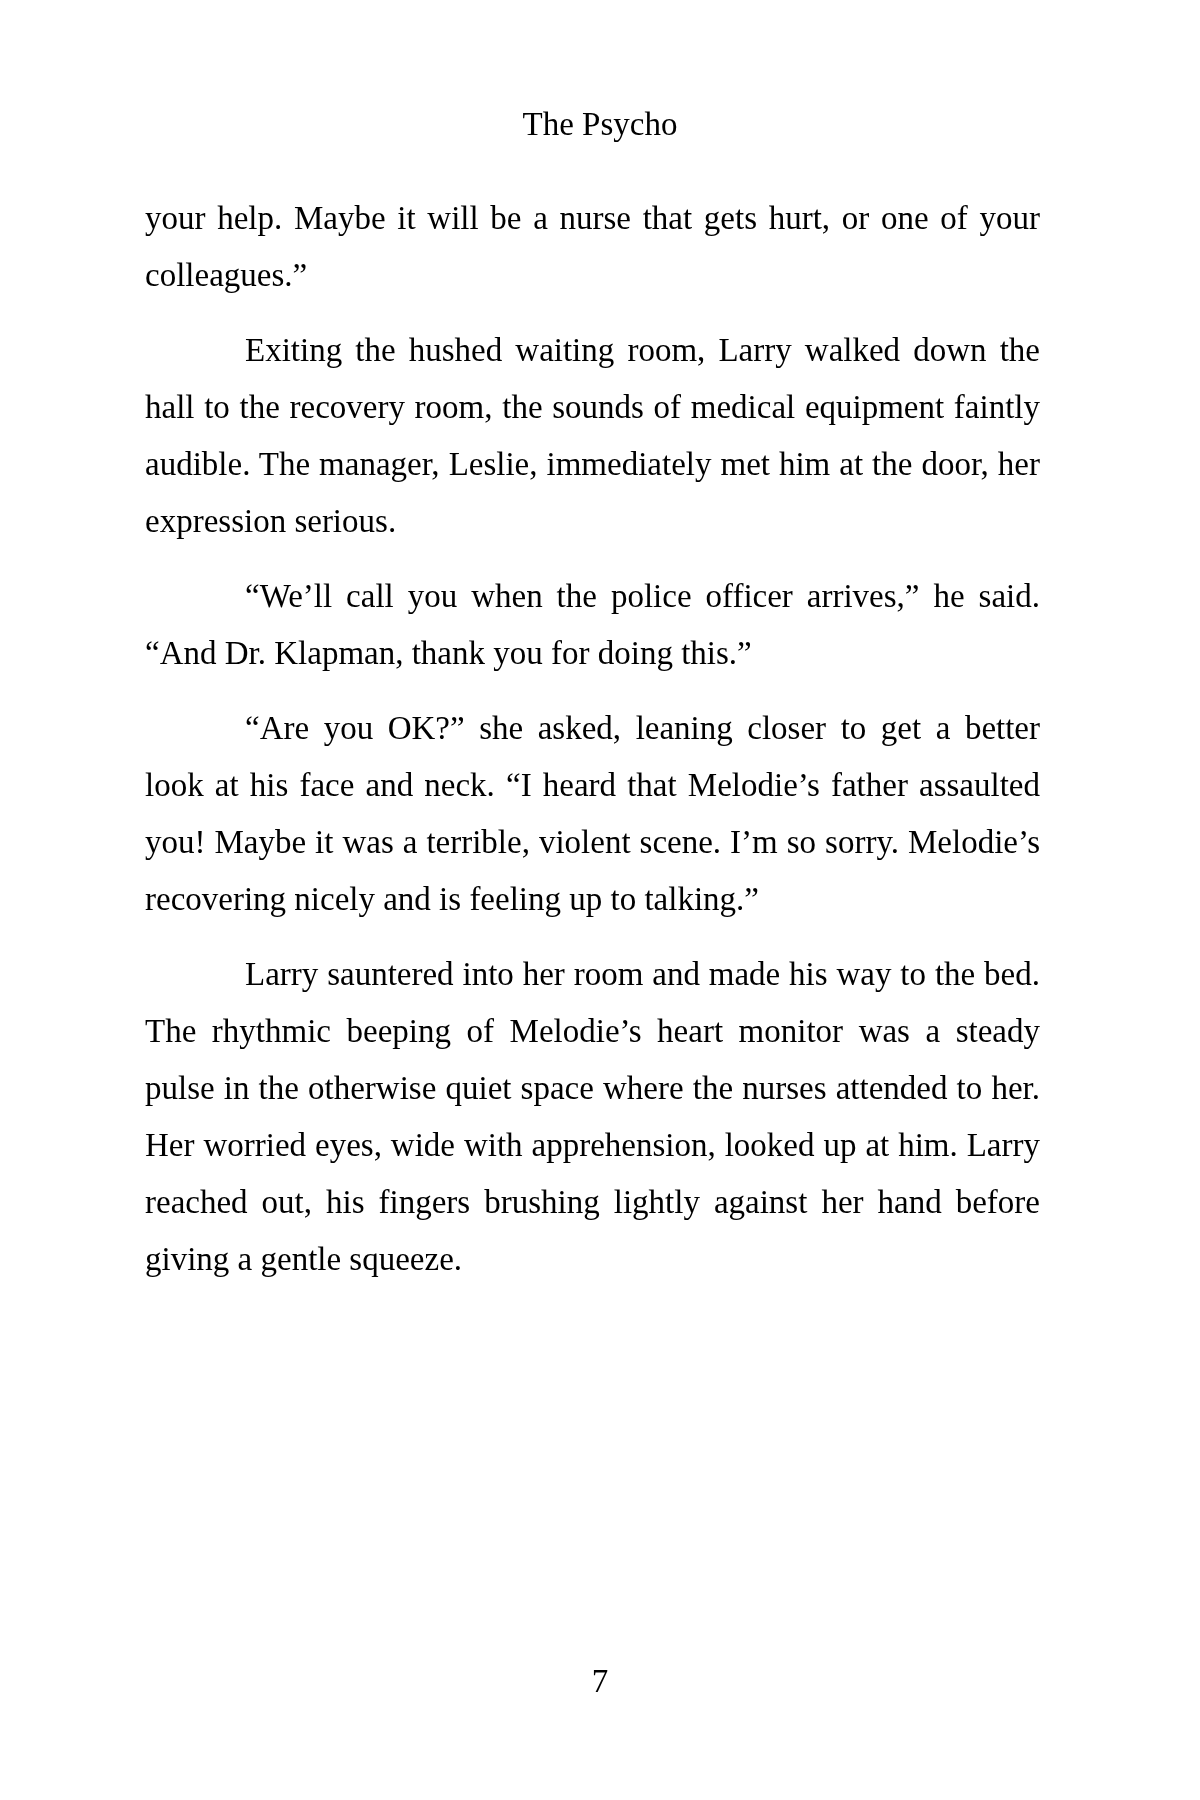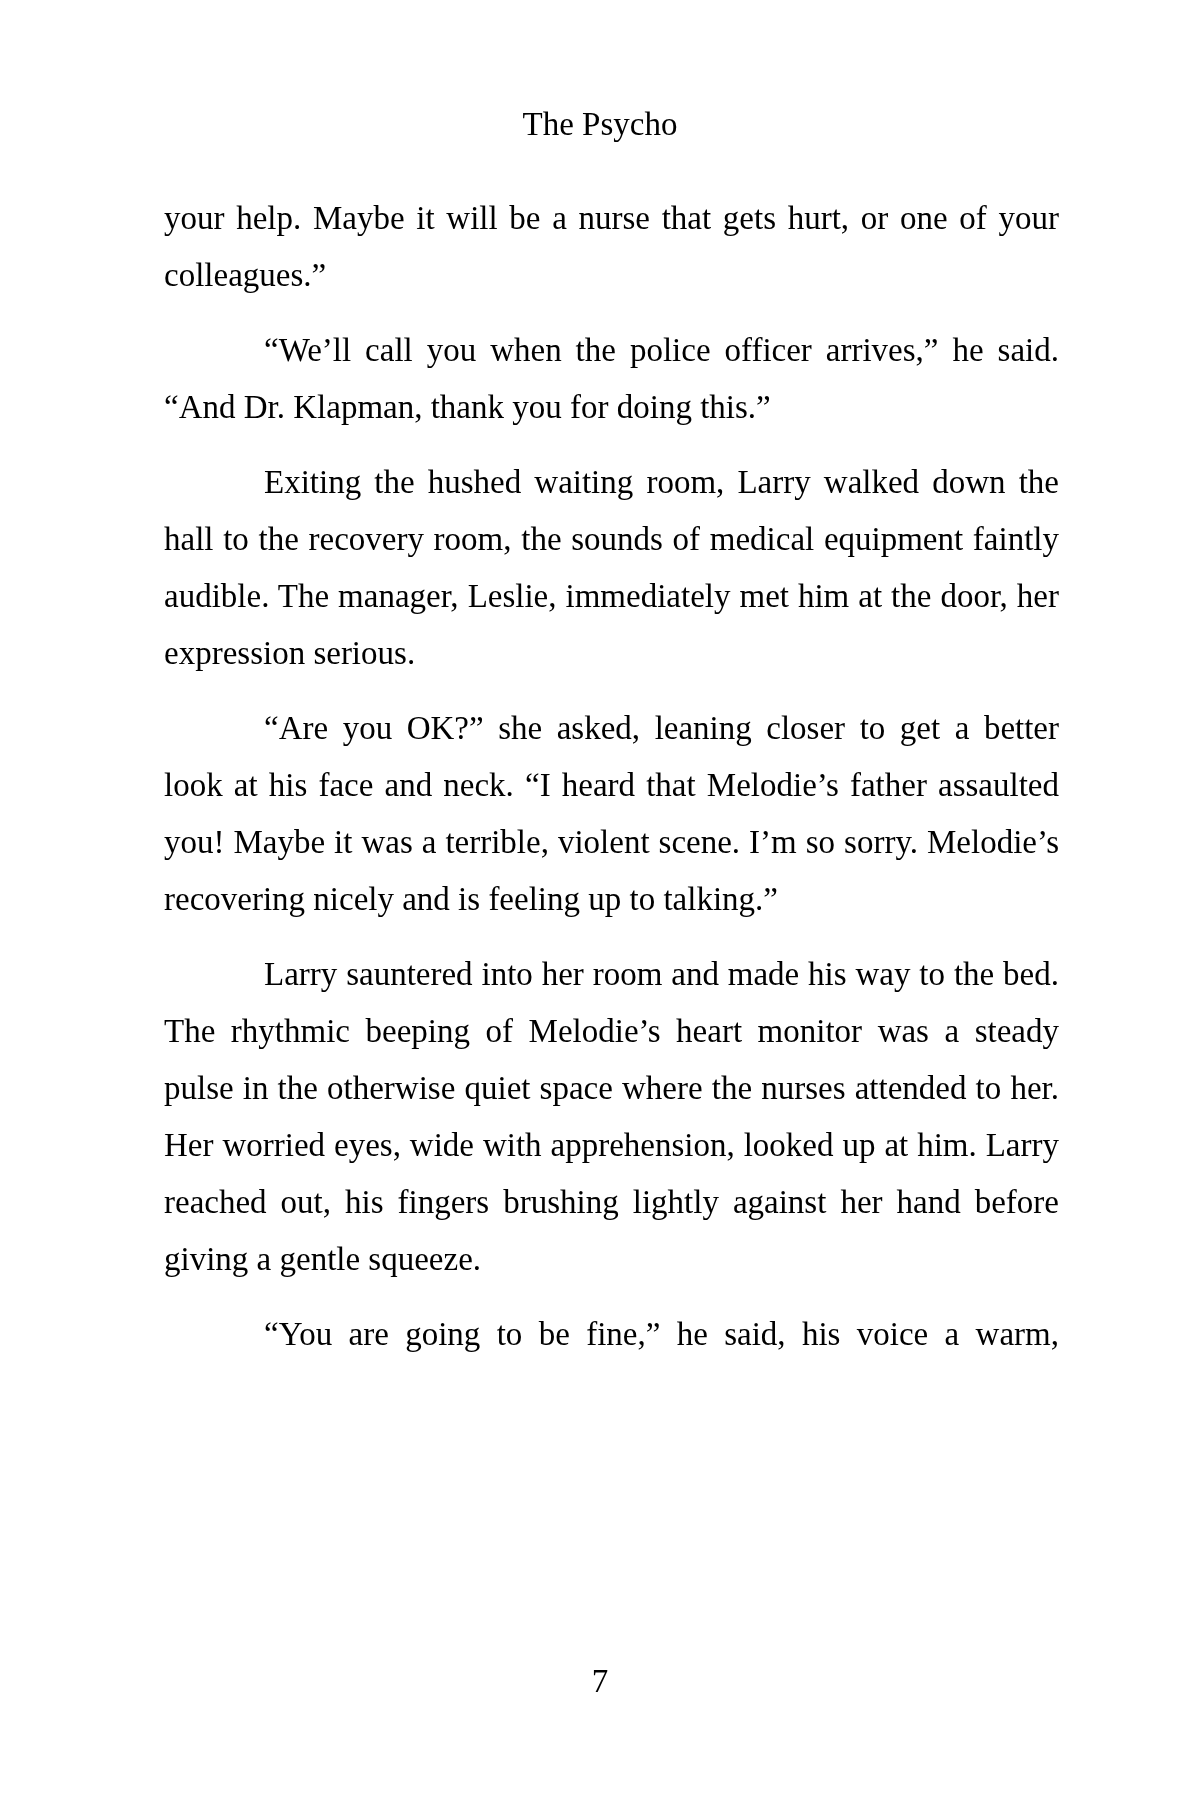--- a/index.html
+++ b/index.html
@@ -28,21 +28,21 @@
       top: 96px;
       left: 0;
       width: 1200px;
       text-align: center;
       font-size: 33px;
       line-height: 57px;
     }
     .body-text {
       position: absolute;
       top: 190px;
-      left: 164px;
+      left: 145px;
       width: 895px;
       font-size: 33px;
       line-height: 57px;
     }
     .body-text p {
       margin: 0 0 18px 0;
       text-align: justify;
       text-align-last: left;
     }
     .body-text p.indent {
@@ -59,21 +59,20 @@
     }
   </style>
 </head>
 <body>
 
 <div class="page">
   <div class="running-header">The Psycho</div>
 
   <div class="body-text">
     <p>your help. Maybe it will be a nurse that gets hurt, or one of your colleagues.”</p>
+    <p class="indent">Exiting the hushed waiting room, Larry walked down the hall to the recovery room, the sounds of medical equipment faintly audible. The manager, Leslie, immediately met him at the door, her expression serious.</p>
     <p class="indent">“We’ll call you when the police officer arrives,” he said. “And Dr. Klapman, thank you for doing this.”</p>
-    <p class="indent">Exiting the hushed waiting room, Larry walked down the hall to the recovery room, the sounds of medical equipment faintly audible. The manager, Leslie, immediately met him at the door, her expression serious.</p>
     <p class="indent">“Are you OK?” she asked, leaning closer to get a better look at his face and neck. “I heard that Melodie’s father assaulted you! Maybe it was a terrible, violent scene. I’m so sorry. Melodie’s recovering nicely and is feeling up to talking.”</p>
     <p class="indent">Larry sauntered into her room and made his way to the bed. The rhythmic beeping of Melodie’s heart monitor was a steady pulse in the otherwise quiet space where the nurses attended to her. Her worried eyes, wide with apprehension, looked up at him. Larry reached out, his fingers brushing lightly against her hand before giving a gentle squeeze.</p>
-    <p class="indent last-line-justify" style="text-align-last: justify;">“You are going to be fine,” he said, his voice a warm,</p>
   </div>
 
   <div class="page-number">7</div>
 </div>
 
 </body></html>

